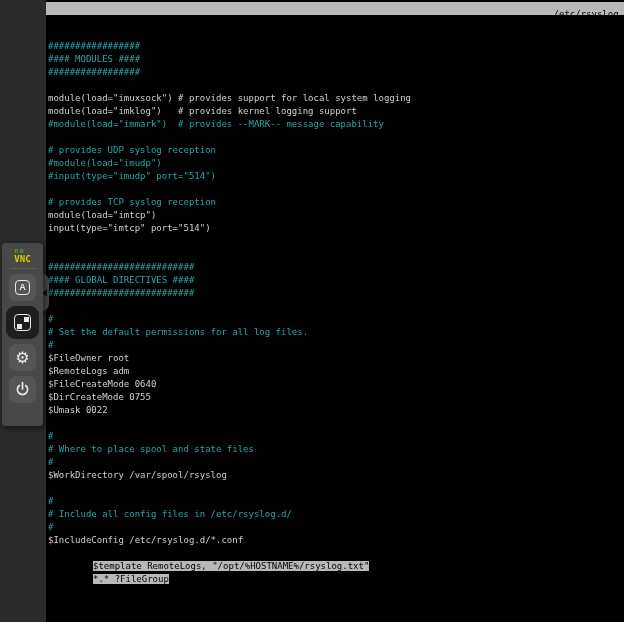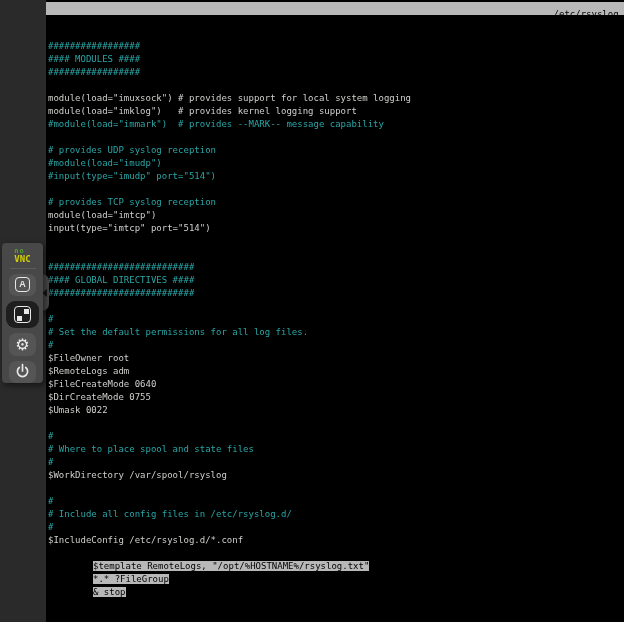--- a/index.html
+++ b/index.html
@@ -31,21 +31,21 @@
   .tb-right { position: absolute; right: 0; top: 0; margin-top: 6px; }
 
   .editor { position: absolute; left: 2px; right: 0; top: 14px; bottom: 0; overflow: hidden; }
   .line { height: 13px; line-height: 13px; font-size: 9px; white-space: pre; }
   .line span.cyan { color: var(--comment-cyan,#2aa5a5); }
   .line span.fg   { color: var(--terminal-fg,#d0cfcc); }
   .line span.sel  { background: var(--bar-bg,#b8b8b8); color: #000; margin-left: 45px; }
 
   
   .vnc-panel {
-    position: absolute; left: 2px; top: 243px; width: 41px; height: 140px;
+    position: absolute; left: 2px; top: 243px; width: 41px; height: 183px;
     background: var(--panel-bg,#484848);
     border-radius: 4px;
     box-shadow: 2px 2px 6px rgba(0,0,0,0.55);
     z-index: 10;
     display: flex; flex-direction: column; align-items: center;
   }
   .logo { margin-top: 4px; text-align: left; line-height: 8px; }
   .logo-no  { display: block; font-size: 7px; font-weight: bold; color: var(--logo-green,#55a42c); letter-spacing: 1px; }
   .logo-vnc { display: block; font-size: 9px; font-weight: bold; color: var(--logo-yellow,#d2cf00); letter-spacing: 0; }
   .divider { width: 26px; height: 1px; background: #5c5c5c; margin-top: 5px; }
@@ -145,21 +145,20 @@
         <div class="line"><span class="cyan">#</span></div>
         <div class="line"><span class="fg">$WorkDirectory /var/spool/rsyslog</span></div>
         <div class="line"></div>
         <div class="line"><span class="cyan">#</span></div>
         <div class="line"><span class="cyan"># Include all config files in /etc/rsyslog.d/</span></div>
         <div class="line"><span class="cyan">#</span></div>
         <div class="line"><span class="fg">$IncludeConfig /etc/rsyslog.d/*.conf</span></div>
         <div class="line"></div>
         <div class="line"><span class="sel">$template RemoteLogs, "/opt/%HOSTNAME%/rsyslog.txt"</span></div>
         <div class="line"><span class="sel">*.* ?FileGroup</span></div>
-        <div class="line"><span class="sel">&amp; stop</span></div>
       </div>
   </div>
 
   <div class="vnc-panel">
     <div class="logo">
       <span class="logo-no">no</span>
       <span class="logo-vnc">VNC</span>
     </div>
     <div class="divider"></div>
 

